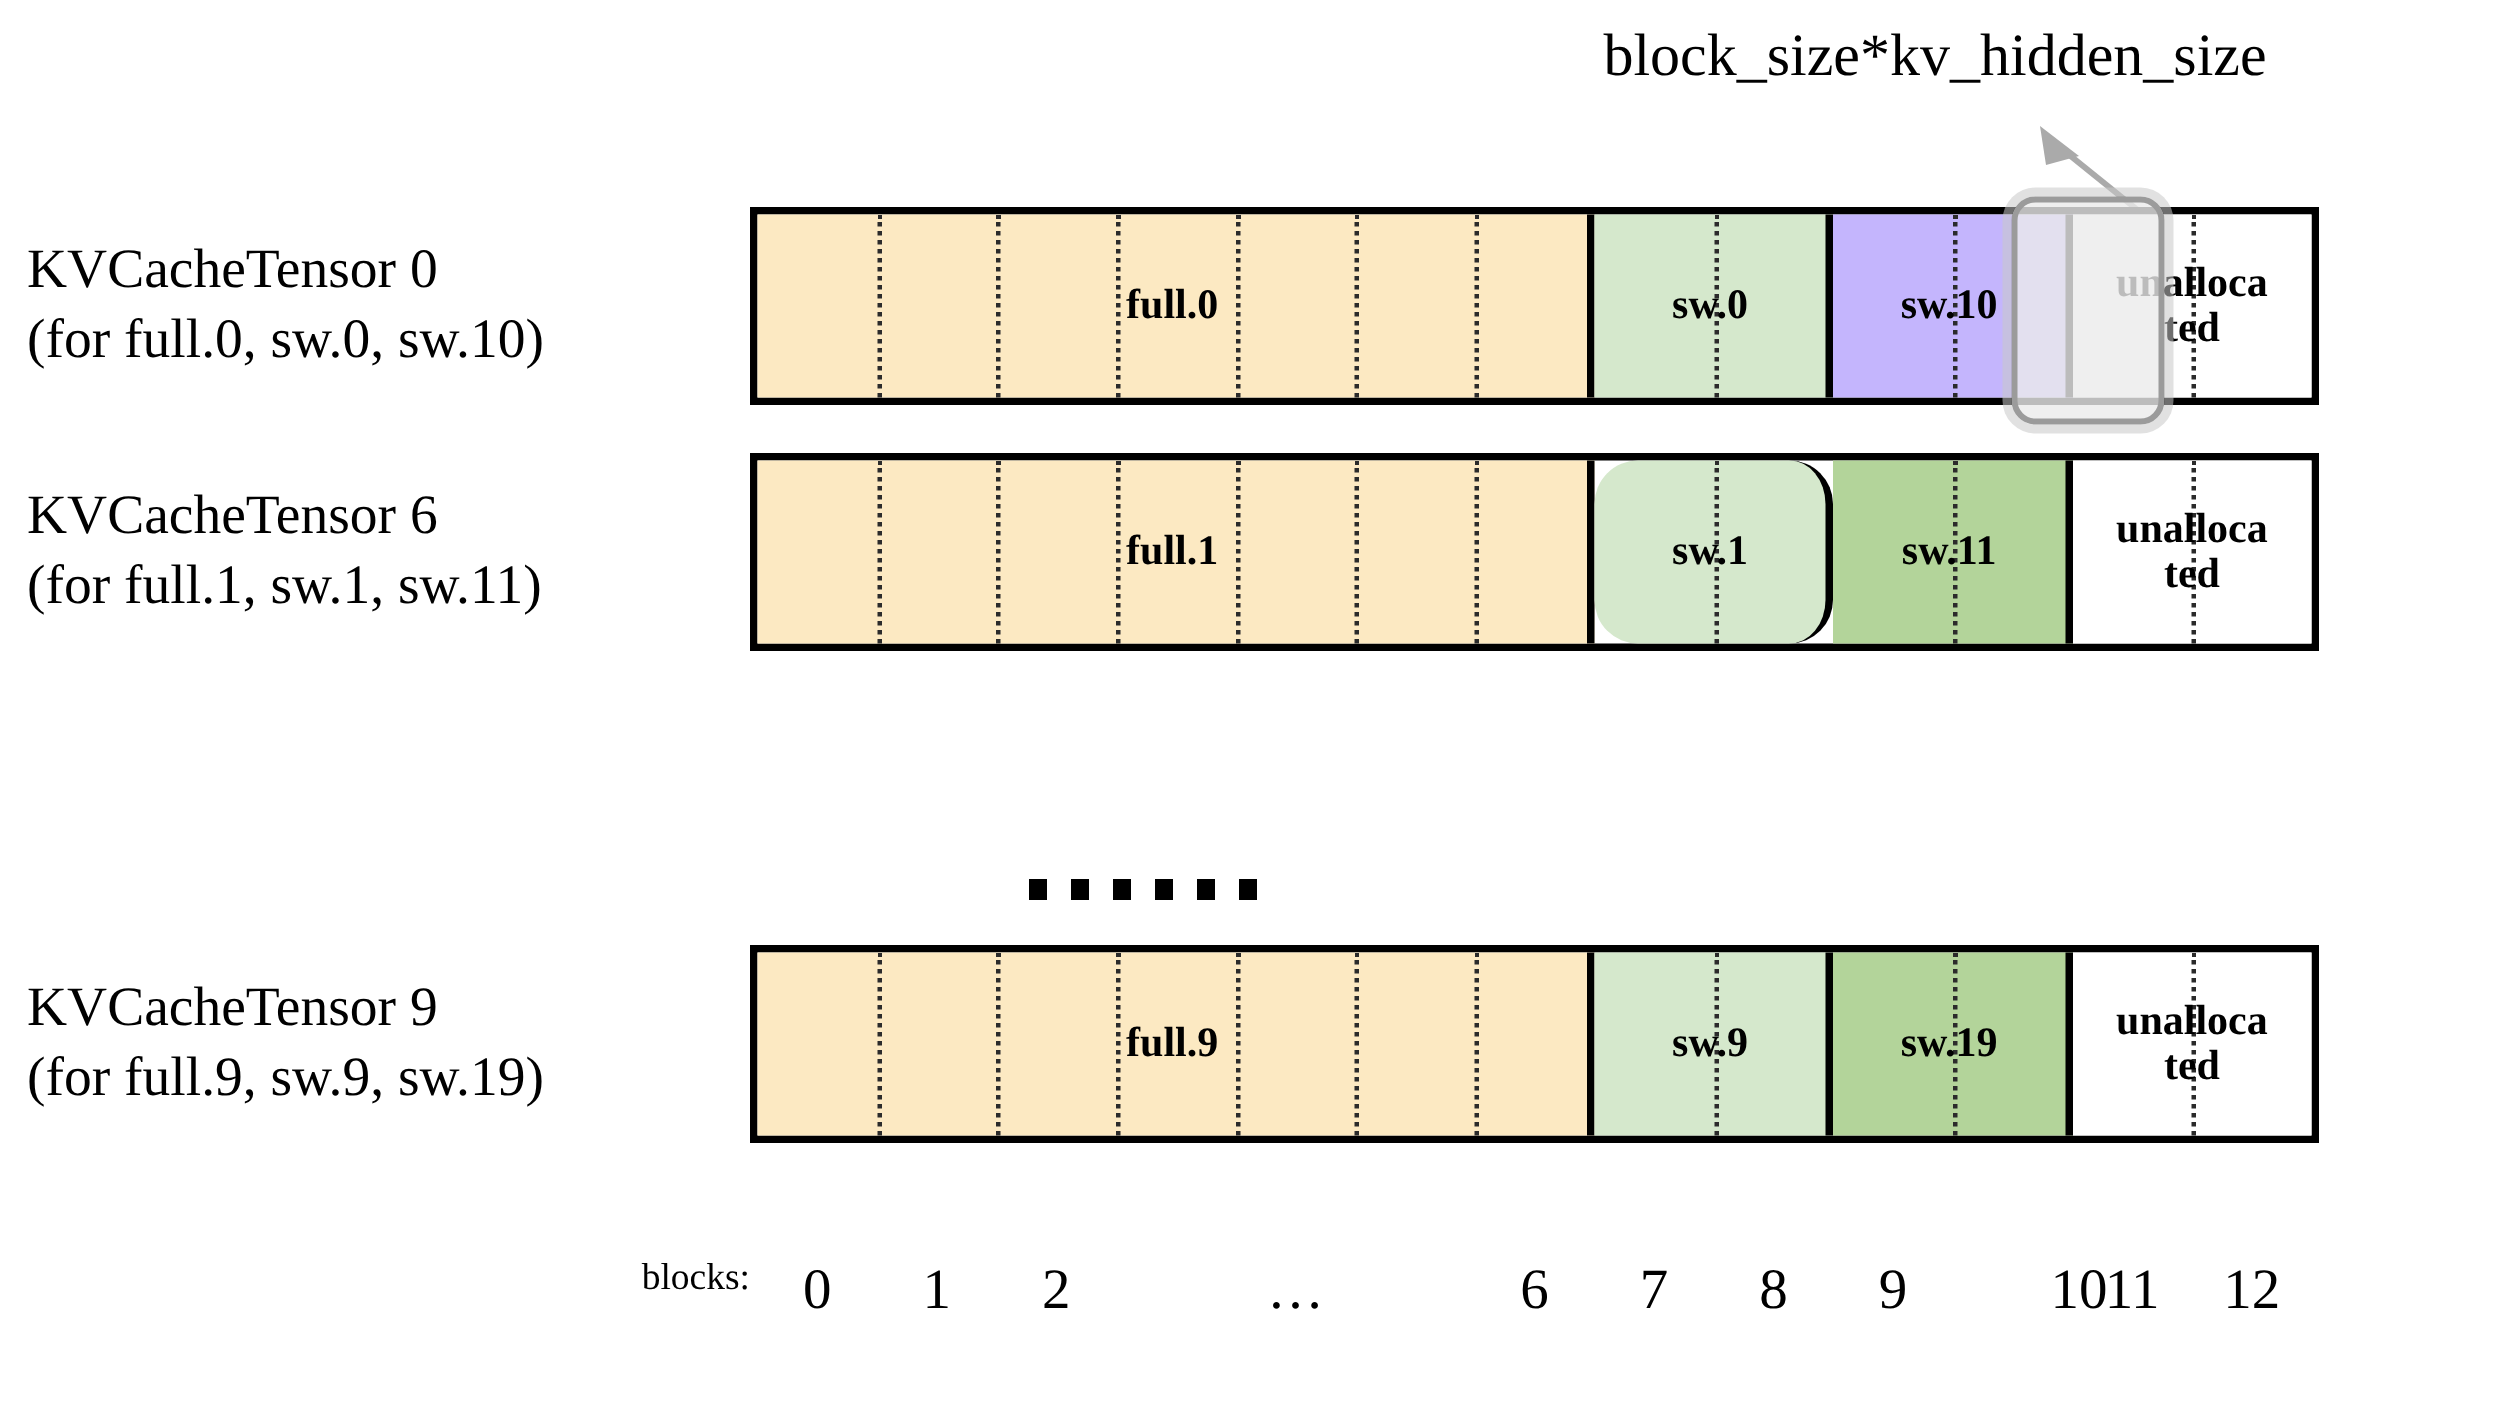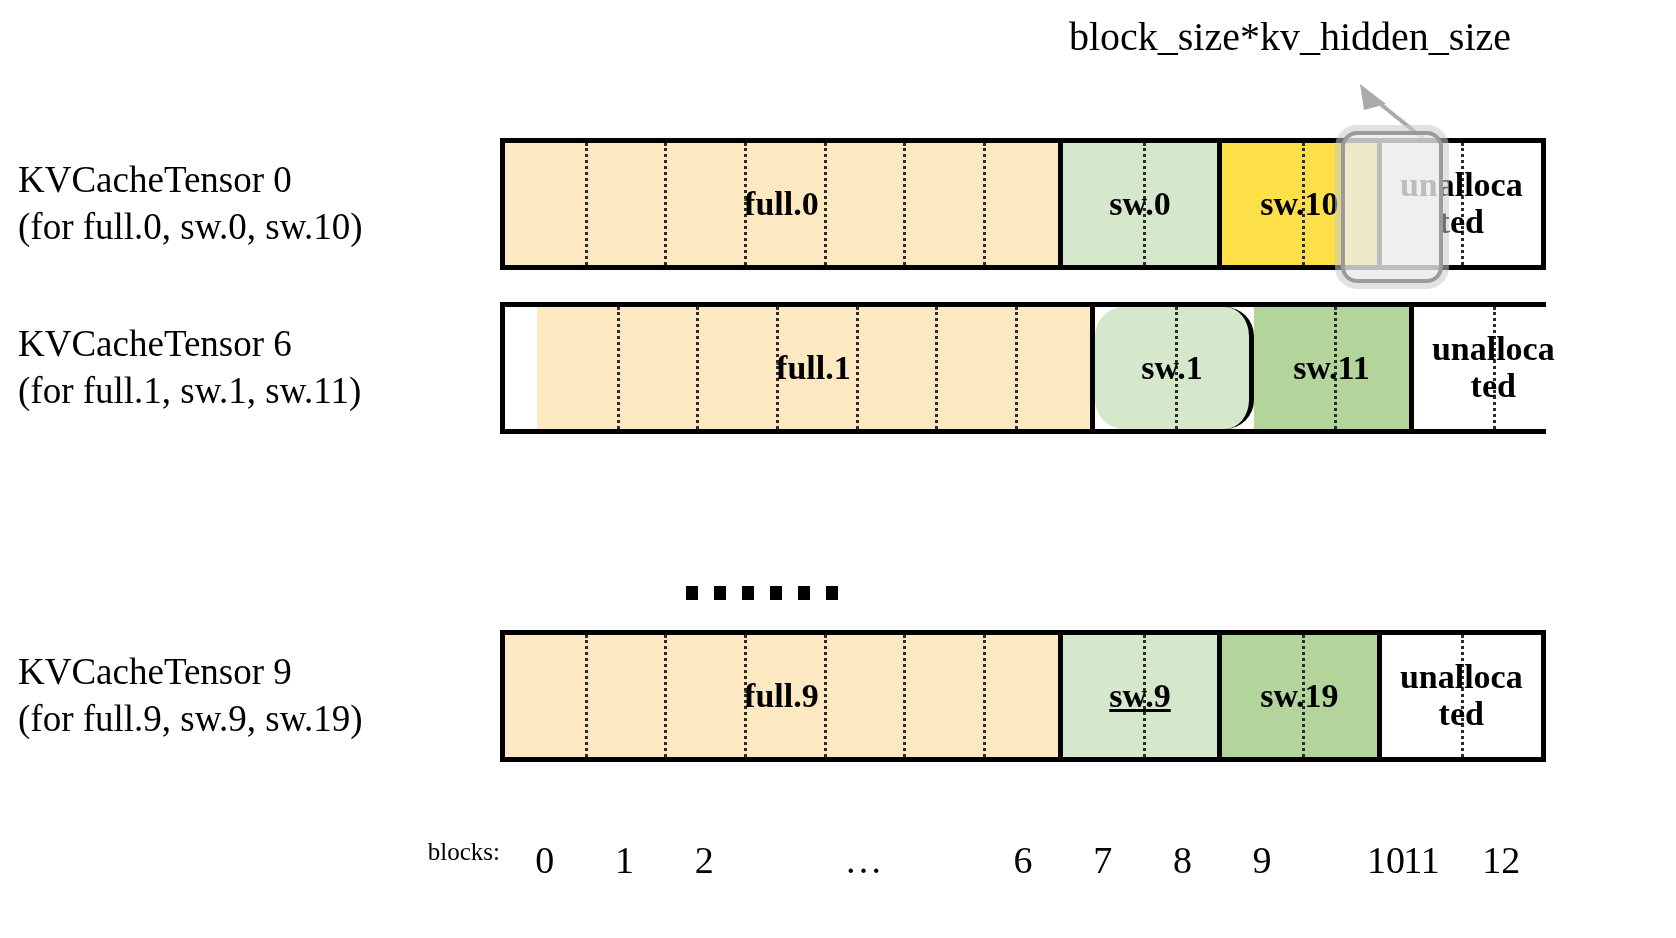--- a/index.html
+++ b/index.html
@@ -72,21 +72,21 @@
     flex-direction: row;
   }
 
   .seg {
     position: relative;
     box-sizing: border-box;
     display: flex;
     align-items: center;
     justify-content: center;
     font-weight: bold;
-    font-size: 34px;
+    font-size: 28px;
     font-family: "Liberation Serif", "DejaVu Serif", serif;
     color: #000;
     overflow: visible;
     border-right: 5px solid #000000;
   }
   .seg:last-child { border-right: none; }
 
   .seg .seg-text {
     position: relative;
     z-index: 3;
@@ -189,34 +189,34 @@
           <span class="blockline" style="left: 239.077px;"></span>
           <span class="blockline" style="left: 318.769px;"></span>
           <span class="blockline" style="left: 398.462px;"></span>
           <span class="blockline" style="left: 478.154px;"></span>
           <span class="seg-text">full.0</span>
         </div>
         <div class="seg" style="width: 159.385px; flex: 0 0 159.385px; background: rgb(213, 232, 204);">
           <span class="blockline" style="left: 79.6923px;"></span>
           <span class="seg-text">sw.0</span>
         </div>
-        <div class="seg" style="width: 159.385px; flex: 0 0 159.385px; background: #fde047;">
+        <div class="seg" style="width: 159.385px; flex: 0 0 159.385px; background: #c4b5fd;">
           <span class="blockline" style="left: 79.6923px;"></span>
           <span class="seg-text">sw.10</span>
         </div>
         <div class="seg" style="width: 159.385px; flex: 0 0 159.385px; background: rgb(255, 255, 255);">
           <span class="blockline" style="left: 79.6923px;"></span>
           <span class="seg-text">unalloca<br>ted</span>
         </div>
       </div>
       <div class="row-label" style="top: 320px;">
         <span class="l1">KVCacheTensor 6</span>
         <span class="l2">(for full.1, sw.1, sw.11)</span>
       </div>
-      <div class="bar" style="top: 302px; padding-left: 32px;">
+      <div class="bar" style="top: 302px;">
         <div class="seg" style="width: 557.846px; flex: 0 0 557.846px; background: rgb(252, 233, 194);">
           <span class="blockline" style="left: 79.6923px;"></span>
           <span class="blockline" style="left: 159.385px;"></span>
           <span class="blockline" style="left: 239.077px;"></span>
           <span class="blockline" style="left: 318.769px;"></span>
           <span class="blockline" style="left: 398.462px;"></span>
           <span class="blockline" style="left: 478.154px;"></span>
           <span class="seg-text">full.1</span>
         </div>
         <div class="seg" style="width: 159.385px; flex: 0 0 159.385px; background: rgb(213, 232, 204); border-radius: 29px;">
@@ -239,21 +239,21 @@
       <div class="bar" style="top: 630px;">
         <div class="seg" style="width: 557.846px; flex: 0 0 557.846px; background: rgb(252, 233, 194);">
           <span class="blockline" style="left: 79.6923px;"></span>
           <span class="blockline" style="left: 159.385px;"></span>
           <span class="blockline" style="left: 239.077px;"></span>
           <span class="blockline" style="left: 318.769px;"></span>
           <span class="blockline" style="left: 398.462px;"></span>
           <span class="blockline" style="left: 478.154px;"></span>
           <span class="seg-text">full.9</span>
         </div>
-        <div class="seg" style="width: 159.385px; flex: 0 0 159.385px; background: rgb(213, 232, 204); text-decoration: underline;">
+        <div class="seg" style="width: 159.385px; flex: 0 0 159.385px; background: rgb(213, 232, 204);">
           <span class="blockline" style="left: 79.6923px;"></span>
           <span class="seg-text">sw.9</span>
         </div>
         <div class="seg" style="width: 159.385px; flex: 0 0 159.385px; background: rgb(179, 212, 154);">
           <span class="blockline" style="left: 79.6923px;"></span>
           <span class="seg-text">sw.19</span>
         </div>
         <div class="seg" style="width: 159.385px; flex: 0 0 159.385px; background: rgb(255, 255, 255);">
           <span class="blockline" style="left: 79.6923px;"></span>
           <span class="seg-text">unalloca<br>ted</span>

